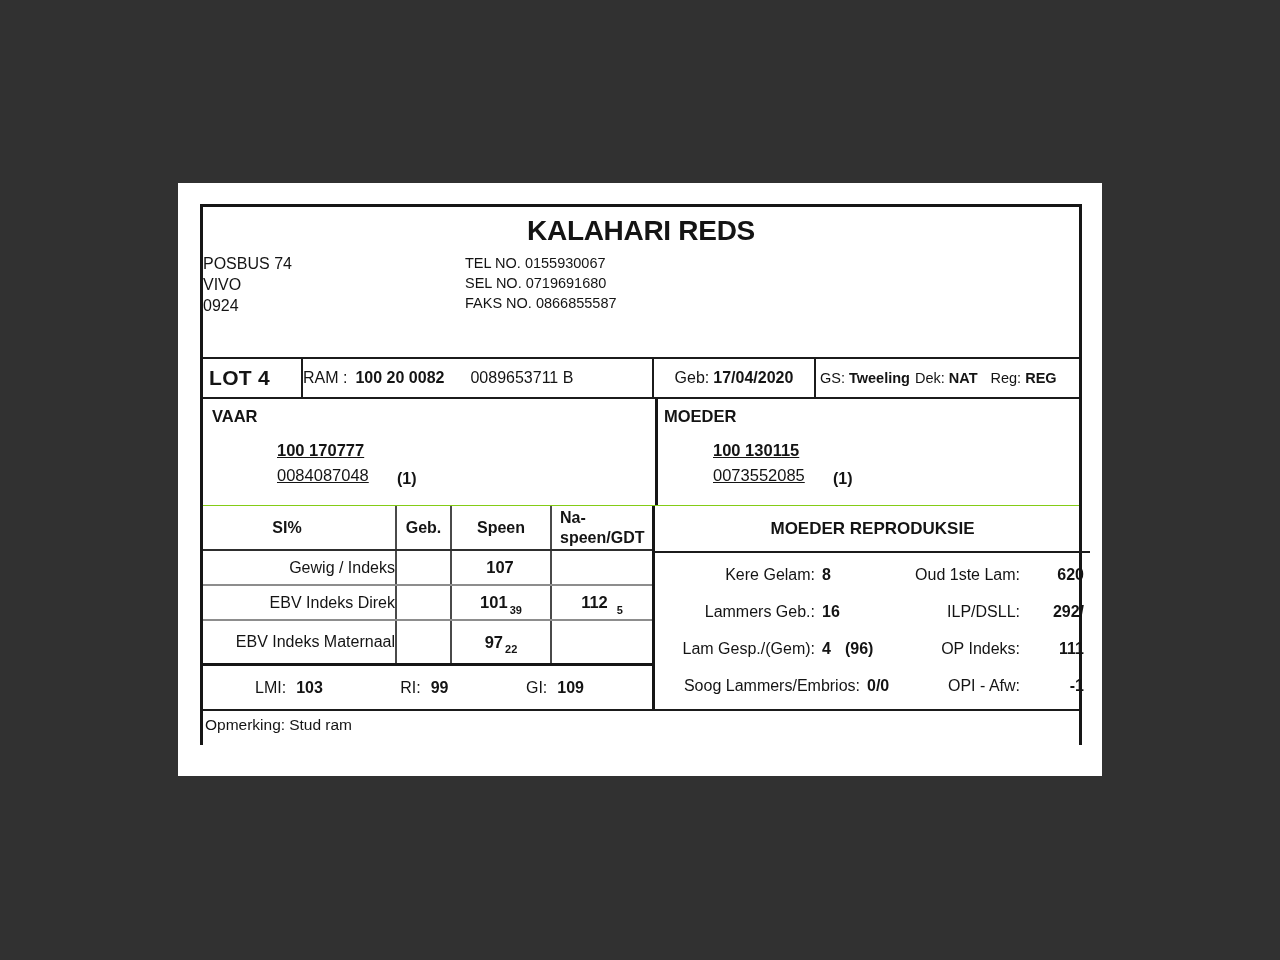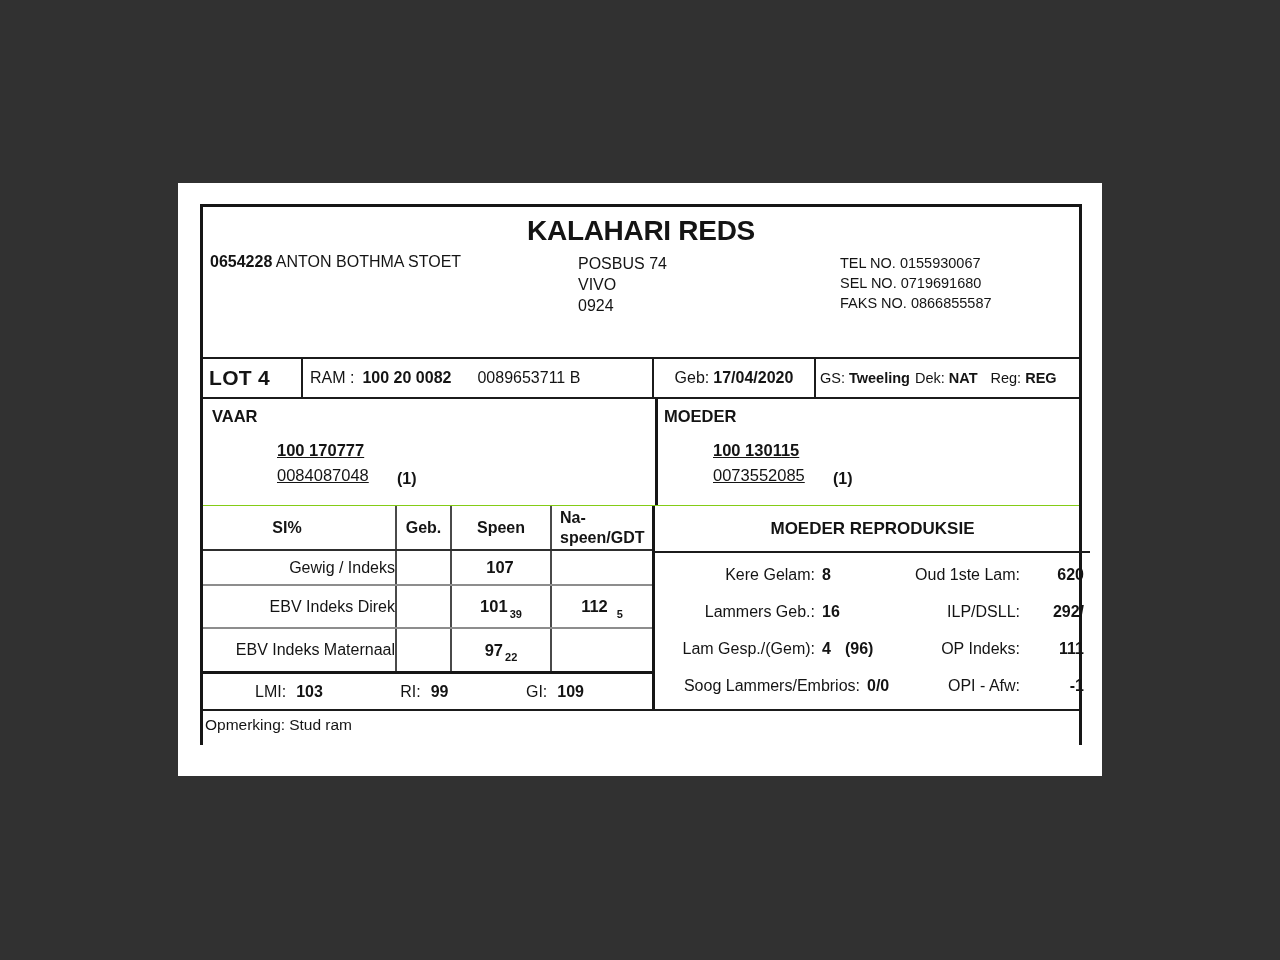--- a/index.html
+++ b/index.html
@@ -37,21 +37,21 @@
   }
   .info-row { display:flex; margin-top:6px; font-size:16px; }
   .info-breeder { flex:0 0 375px; padding-left:7px; white-space:nowrap; }
   .info-address { flex:0 0 262px; line-height:21px; }
   .info-contacts { flex:1; font-size:14.5px; line-height:20px; }
 
   
   .lot-row { height:40px; border-top:2px solid #1b1b1b; display:flex; font-size:16px; }
   .lot-row > div { height:100%; display:flex; align-items:center; }
   .lot-cell { flex:0 0 98px; padding-left:6px; font-size:21px; font-weight:bold; letter-spacing:0.3px; }
-  .ram-cell { flex:0 0 351px; border-left:2px solid #1b1b1b; padding-left:7px; }
+  .ram-cell { flex:0 0 351px; border-left:2px solid #1b1b1b; }
   .ram-cell .ram-id { margin-left:8px; }
   .ram-cell .ram-reg { margin-left:26px; }
   .geb-cell { flex:0 0 162px; border-left:2px solid #1b1b1b; justify-content:center; }
   .geb-cell .b { margin-left:4px; }
   .gs-cell { flex:1; border-left:2px solid #1b1b1b; padding-left:4px; font-size:14.5px; white-space:nowrap; }
   .gs-cell .v1 { margin:0 5px 0 4px; }
   .gs-cell .k2 { margin-right:4px; }
   .gs-cell .v2 { margin-right:13px; }
   .gs-cell .k3 { margin-right:4px; }
 
@@ -67,21 +67,21 @@
   .parent-reg { line-height:25px; }
   .parent-note { position:absolute; left:120px; top:32px; font-weight:bold; font-size:16px; }
 
   
   .lower { display:flex; height:204px; border-top:1px solid #84cc16; }
 
   .si-table { flex:0 0 452px; border-right:3px solid #161616; display:flex; flex-direction:column; font-size:16px; }
   .si-head { height:45px; display:flex; border-bottom:2px solid #2e2e2e; font-weight:bold; }
   .si-row { display:flex; }
   .r1 { height:35px; border-bottom:2px solid #8d8d8d; }
-  .r2 { height:43px; border-bottom:2px solid #8d8d8d; }
+  .r2 { height:35px; border-bottom:2px solid #8d8d8d; }
   .r3 { height:45px; border-bottom:3px solid #161616; }
   .col-label { flex:0 0 192px; display:flex; align-items:center; justify-content:flex-end; text-align:right; white-space:nowrap; }
   .si-head .col-label { justify-content:center; padding-right:24px; }
   .col-geb { flex:0 0 55px; border-left:2px solid #4a4a4a; display:flex; align-items:center; justify-content:center; }
   .col-speen { flex:0 0 100px; border-left:2px solid #4a4a4a; display:flex; align-items:center; justify-content:center; }
   .col-naspeen { flex:1; border-left:2px solid #4a4a4a; display:flex; align-items:center; justify-content:center; }
   .si-head .col-naspeen { justify-content:flex-start; padding-left:8px; line-height:20px; }
   .si-row .val { font-weight:bold; font-size:16.5px; }
   .sub { font-size:11px; font-weight:bold; position:relative; top:7px; margin-left:2px; }
   .sub-gap { margin-left:9px; }
@@ -105,24 +105,20 @@
 </style>
 </head>
 <body>
 
 <div class="sheet">
   <div class="card">
 
     <div class="header-sec">
       <div class="title">KALAHARI REDS</div>
       <div class="info-row">
-        <div class="info-breeder">
-          <span class="b">0654228</span>
-          <span>ANTON BOTHMA STOET</span>
-        </div>
         <div class="info-address">
           <div>POSBUS 74</div>
           <div>VIVO</div>
           <div>0924</div>
         </div>
         <div class="info-contacts">
           <div>TEL NO. 0155930067</div>
           <div>SEL NO. 0719691680</div>
           <div>FAKS NO. 0866855587</div>
         </div>

